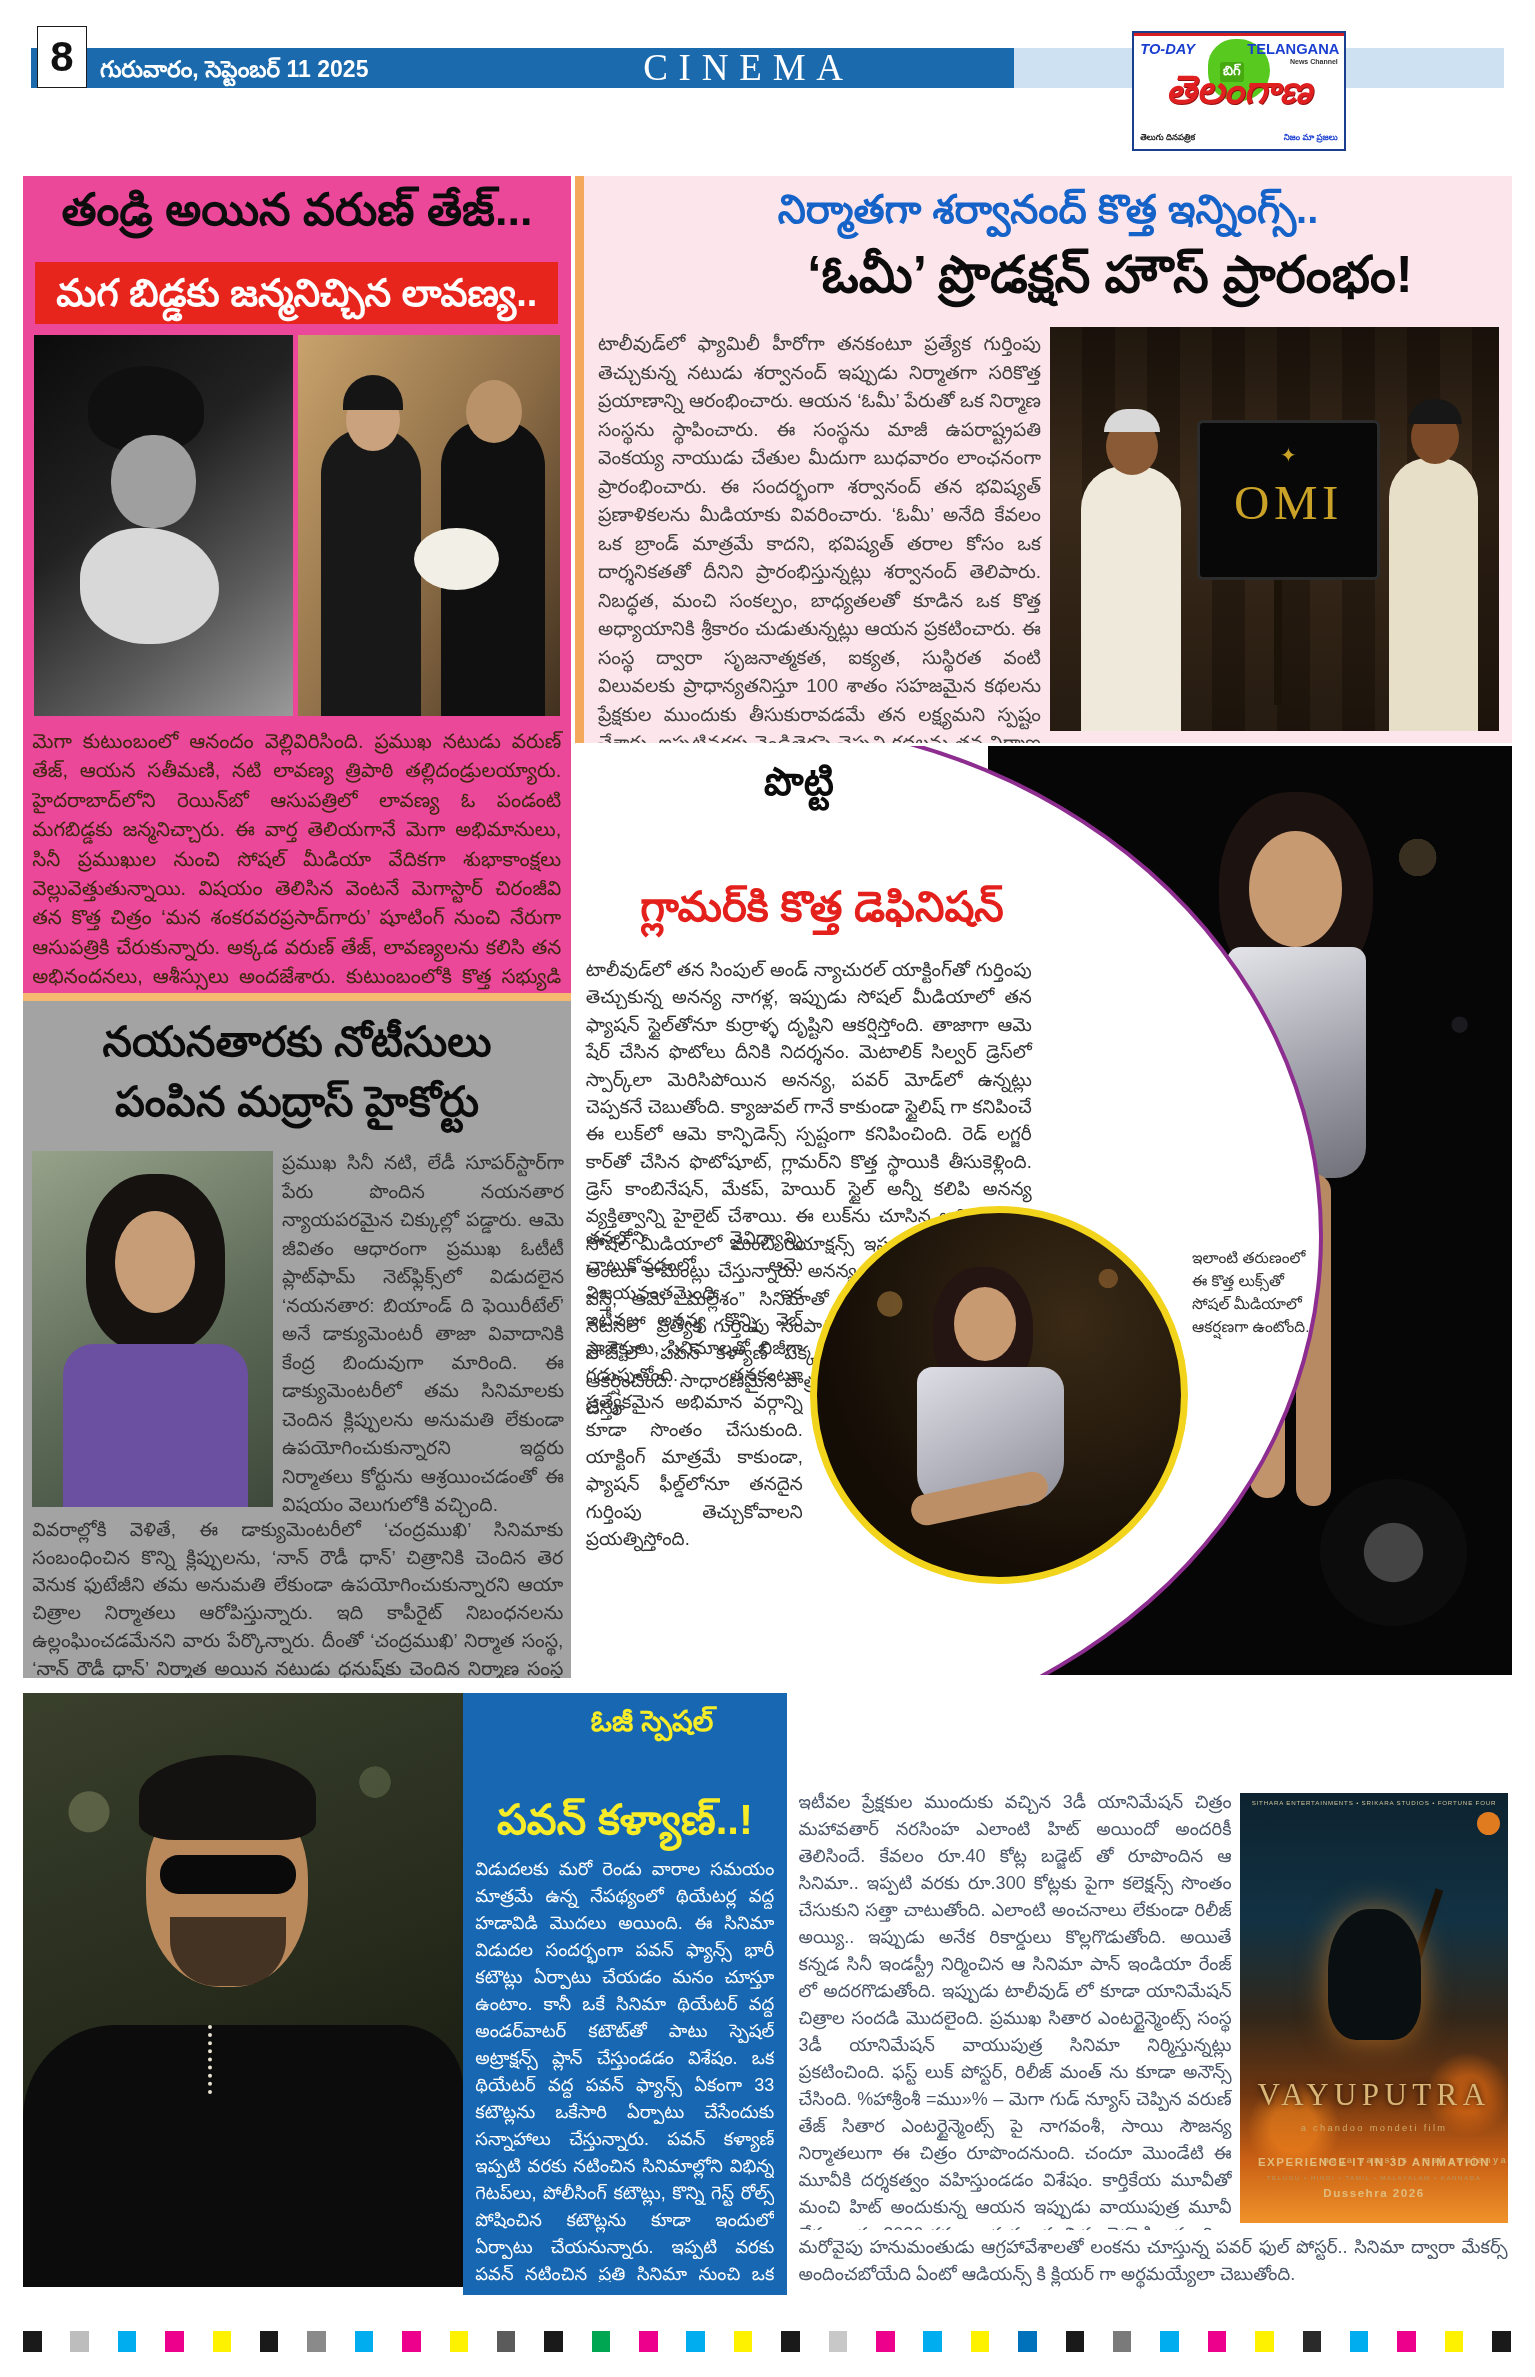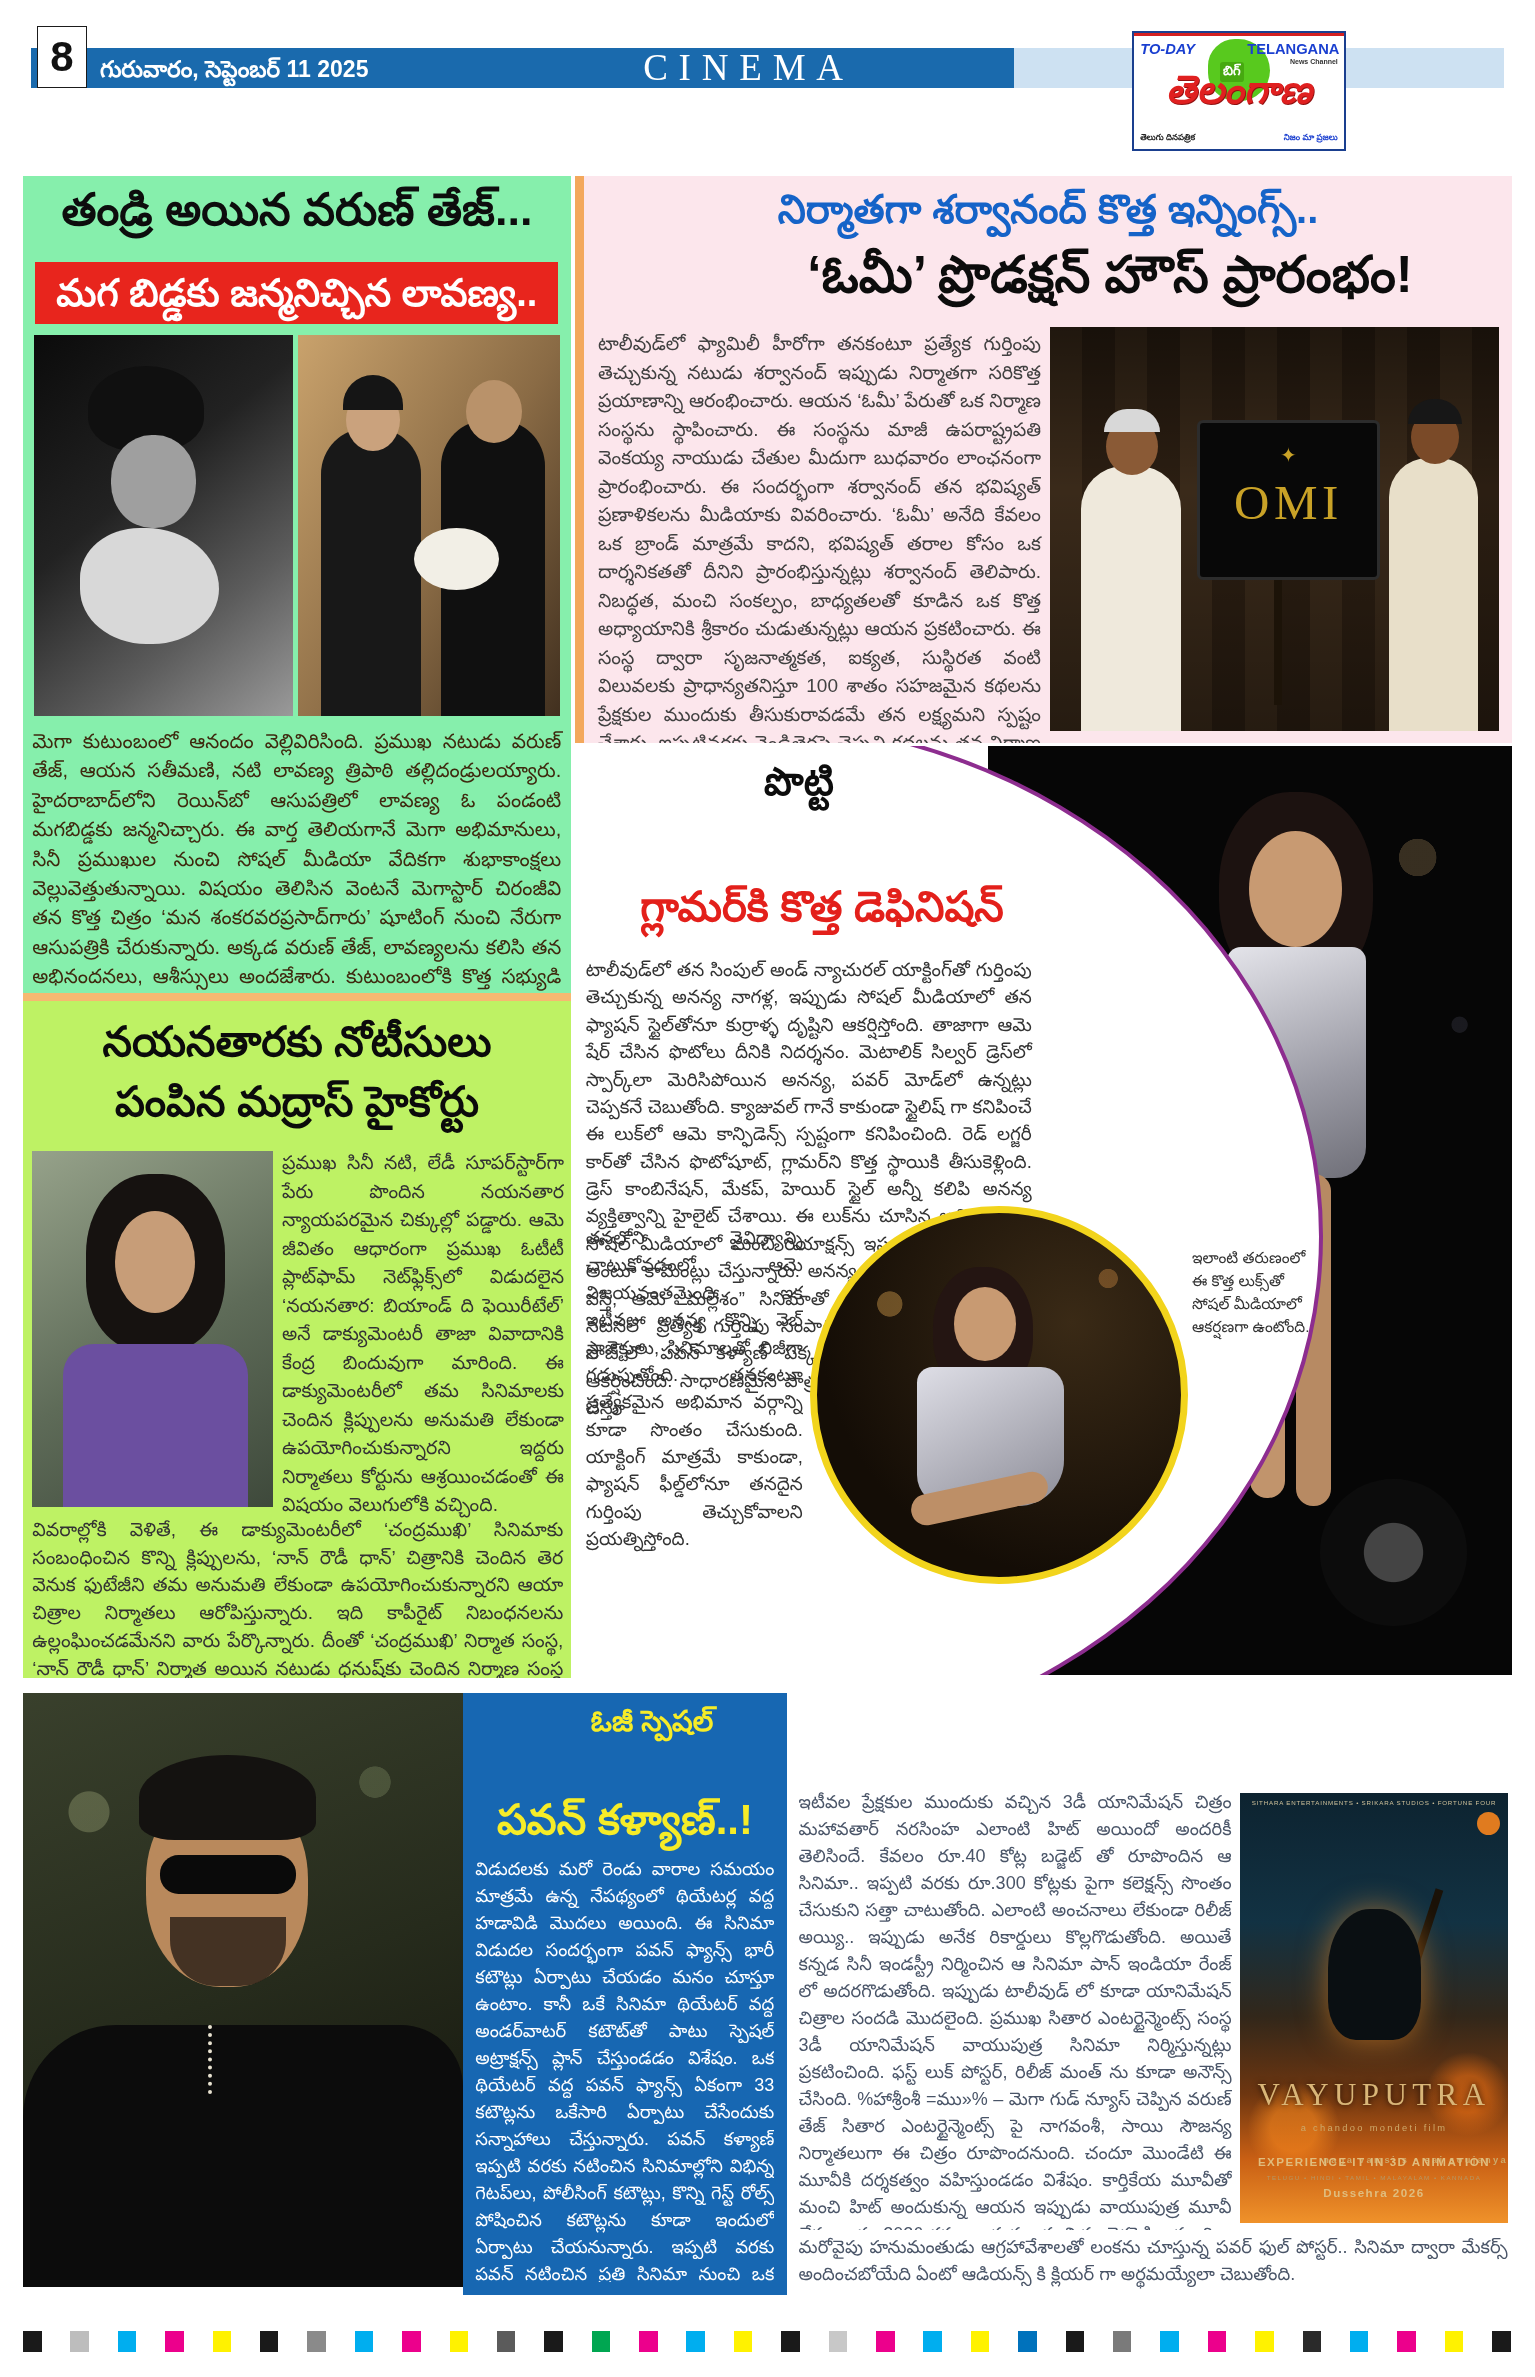--- a/index.html
+++ b/index.html
@@ -24,21 +24,21 @@
   #logo-telangana{right:4.6px;top:7.7px;color:#1a3fd0;font-weight:700;font-size:14.7px;}
   #logo-channel{right:6.2px;top:25px;color:#333;font-size:7px;font-weight:700;}
   #logo-map{left:74px;top:6.2px;width:62px;height:62px;background:#58c91e;border-radius:46% 54% 52% 48%;}
   #logo-big{left:86px;top:29px;color:#ffffff;font-weight:700;font-size:13px;background:#46a910;padding:0.8px 3.1px;border-radius:3.1px;}
   #logo-name{left:0;top:34px;width:100%;text-align:center;color:#e02020;font-weight:700;font-style:italic;font-size:39px;
     font-family:"Liberation Serif",serif;text-shadow:0.8px 0.8px 0 #8f0f0f;}
   #logo-tagleft{left:6.2px;bottom:4.6px;color:#222;font-size:8.5px;font-weight:700;}
   #logo-tagright{right:6.2px;bottom:4.6px;color:#1a3fd0;font-size:8.5px;font-weight:700;}
 
   
-  #sec-varun{left:23px;top:176px;width:548px;height:817px;background:#86efac;overflow:hidden;}
+  #sec-varun{left:23px;top:176px;width:548px;height:817px;background:#ec4899;overflow:hidden;}
   #varun-headline{left:0;top:7.7px;width:548px;font-size:45px;font-weight:700;color:#0d0d0d;}
   #varun-redbar{left:12.3px;top:86px;width:523px;height:62px;background:#e8251d;}
   #varun-subhead{left:0;top:0;width:100%;color:#ffffff;font-weight:700;font-size:38px;line-height:62px;}
   .photo{overflow:hidden;}
   #varun-photo-1{left:10.8px;top:159px;width:259px;height:381px;
     background:linear-gradient(140deg,#0b0b0b 0%,#222 40%,#5c5c5c 72%,#9a9a9a 100%);}
   .vp1-beanie{left:54px;top:31px;width:116px;height:85px;background:#101010;border-radius:50% 50% 40% 40%;}
   .vp1-face{left:77px;top:100px;width:85px;height:93px;background:#9f9f9f;border-radius:48%;}
   .vp1-baby{left:46px;top:193px;width:139px;height:116px;background:#d8d8d8;border-radius:45% 55% 50% 50%;}
   #varun-photo-2{left:275px;top:159px;width:262px;height:381px;
@@ -100,21 +100,21 @@
     radial-gradient(circle at 20% 25%, rgba(255,190,90,.35) 0 12.3px, transparent 13px),
     radial-gradient(circle at 80% 18%, rgba(255,170,80,.3) 0 9.3px, transparent 10px),
     radial-gradient(circle at 70% 30%, #3a2a16, #140d06 70%);z-index:5;}
   .cir-hair{left:116px;top:54px;width:100px;height:131px;background:#241512;border-radius:46%;}
   .cir-face{left:137px;top:74px;width:62px;height:74px;background:#c89a72;border-radius:50%;}
   .cir-dress{left:100px;top:154px;width:147px;height:139px;background:linear-gradient(150deg,#dedee6,#8d8d98);border-radius:15.4px 23px 46px 31px;}
   .cir-leg{left:93px;top:270px;width:139px;height:31px;background:#bd8f67;border-radius:15.4px;transform:rotate(-12deg);}
 
   
   #naya-strip{left:23px;top:993px;width:548px;height:7.7px;background:#f6b971;}
-  #sec-naya{left:23px;top:1001px;width:548px;height:677px;background:#bef264;overflow:hidden;}
+  #sec-naya{left:23px;top:1001px;width:548px;height:677px;background:#a3a3a3;overflow:hidden;}
   #naya-h1{left:0;top:17px;width:548px;font-size:42px;font-weight:700;color:#0b0b0b;}
   #naya-h2{left:0;top:77px;width:548px;font-size:42px;font-weight:700;color:#0b0b0b;}
   #naya-photo{left:9.3px;top:150px;width:241px;height:356px;
     background:linear-gradient(150deg,#96a28a 0%,#5e6b58 55%,#3e493b 100%);}
   .ny-hair{left:54px;top:23px;width:139px;height:177px;background:#161210;border-radius:45% 45% 40% 40%;}
   .ny-face{left:83px;top:60px;width:80px;height:102px;background:#c79d78;border-radius:50%;}
   .ny-top{left:31px;top:193px;width:185px;height:163px;background:#6b4fa0;border-radius:31px 31px 0 0;}
   #naya-col{left:259px;top:148px;width:282px;font-size:19px;line-height:1.5;color:#333;}
   #naya-bottom{left:9.3px;top:515px;width:531px;font-size:19px;line-height:1.46;color:#333;}
 

